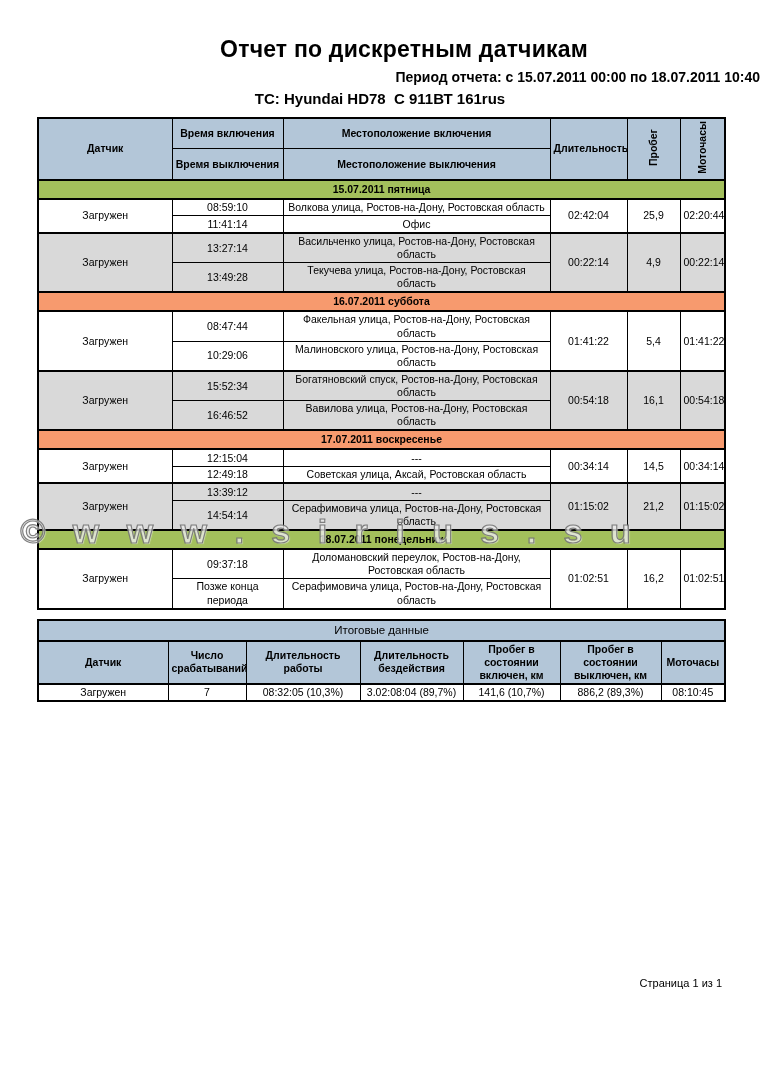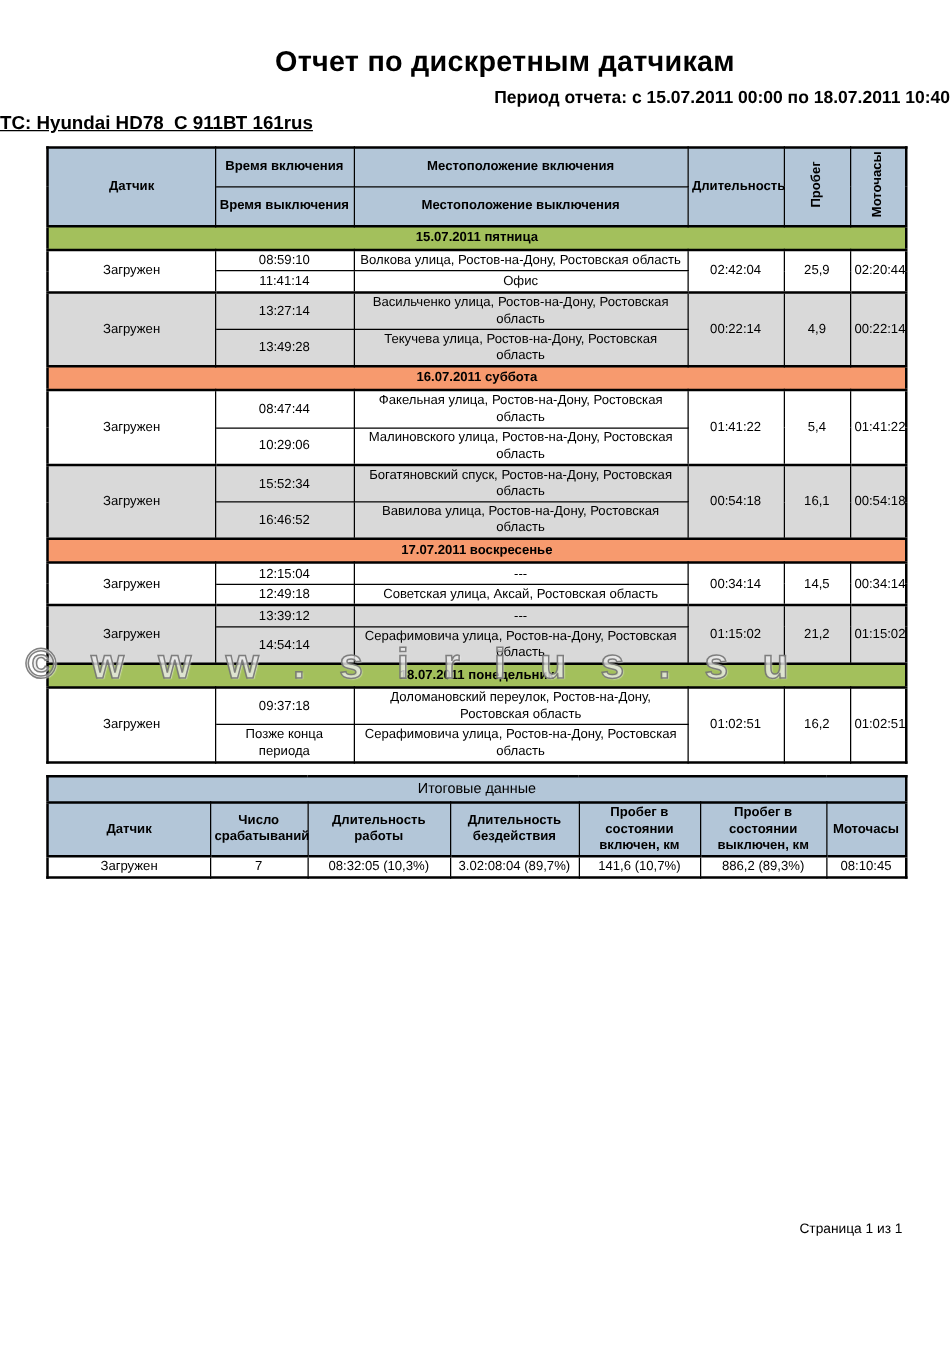--- a/index.html
+++ b/index.html
@@ -21,25 +21,24 @@
     padding-left: 48px;
   }
   .period {
     margin-top: 6px;
     text-align: right;
     font-size: 14px;
     font-weight: bold;
   }
   .vehicle {
     margin-top: 5px;
-    text-align: left;
+    text-align: center;
     font-size: 15px;
     font-weight: bold;
     white-space: pre-wrap;
-    text-decoration: underline;
   }
   table {
     border-collapse: collapse;
     table-layout: fixed;
     margin-left: 37px;
   }
   .main {
     width: 687px;
     margin-top: 10px;
     border: 2px solid #000;

